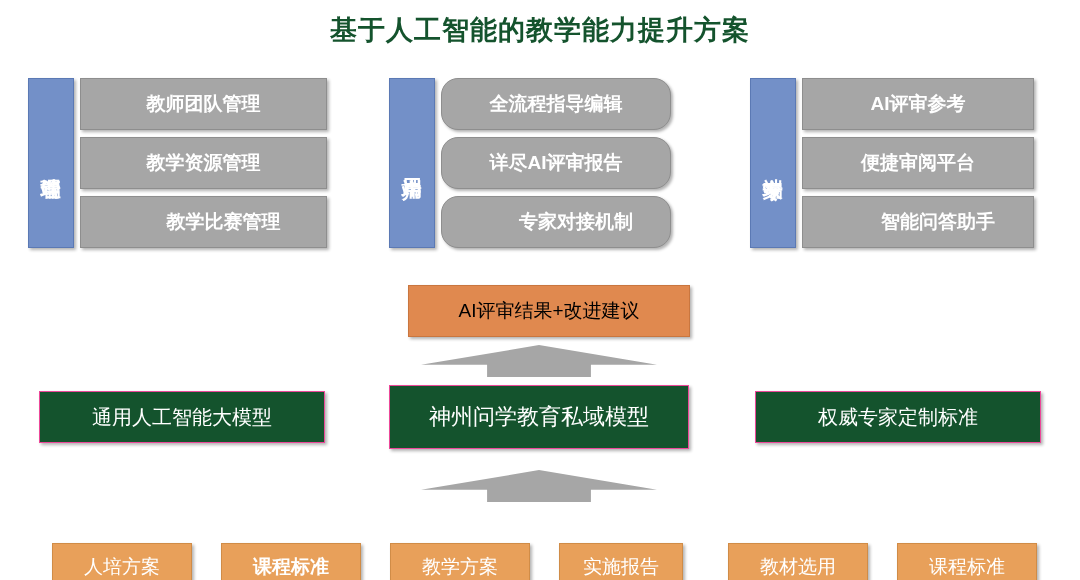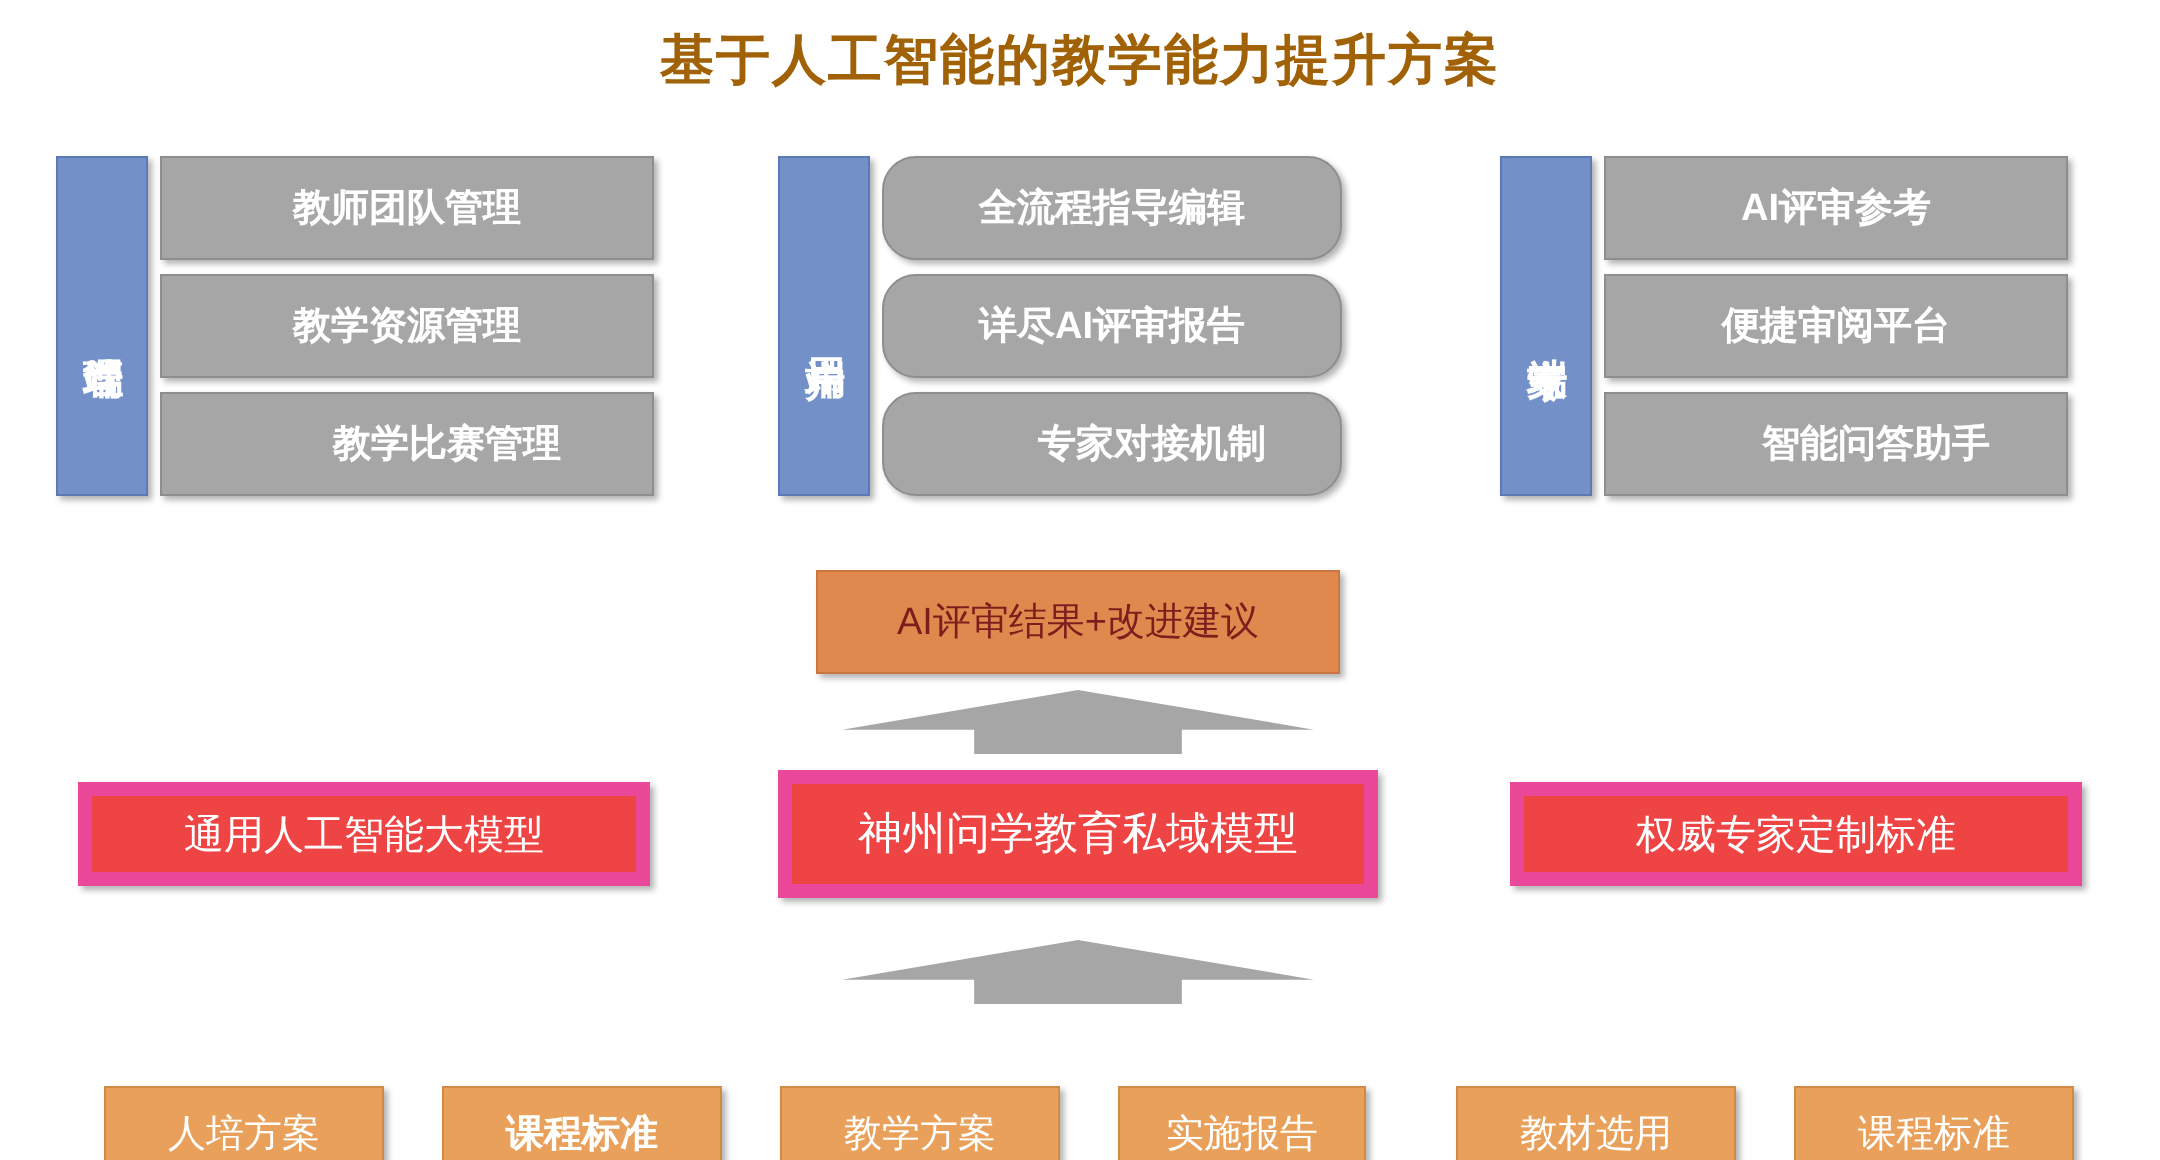--- a/index.html
+++ b/index.html
@@ -23,21 +23,21 @@
 
   
   .title {
     position: absolute;
     top: 12px;
     left: 0;
     width: 1080px;
     text-align: center;
     font-size: 27px;
     font-weight: bold;
-    color: #a16207;
+    color: #14532d;
     letter-spacing: 1px;
   }
 
   
   .group {
     position: absolute;
     display: flex;
     flex-direction: row;
     align-items: stretch;
   }
@@ -90,25 +90,25 @@
   #group-user    { left: 389px; top: 78px; }
   #group-user .group-rows .gray-box   { width: 230px; border-radius: 17px; }
   #group-expert  { left: 750px; top: 78px; }
   #group-expert .group-rows .gray-box { width: 232px; }
 
   
   .orange-result {
     position: absolute;
     left: 408px;
     top: 285px;
-    width: 262px;
+    width: 282px;
     height: 52px;
     background: #e0894f;
     border: 1px solid #c9763f;
-    color: #7f1d1d;
+    color: #000000;
     font-size: 19px;
     display: flex;
     align-items: center;
     justify-content: center;
     box-shadow: 2px 2px 3px rgba(0,0,0,0.30);
     box-sizing: border-box;
   }
 
   
   .up-arrow {
@@ -118,22 +118,22 @@
     background: #a6a6a6;
     -webkit-clip-path: polygon(50% 0%, 100% 62%, 72% 62%, 72% 100%, 28% 100%, 28% 62%, 0% 62%);
     clip-path: polygon(50% 0%, 100% 62%, 72% 62%, 72% 100%, 28% 100%, 28% 62%, 0% 62%);
   }
   #arrow-top    { left: 421px; top: 345px; }
   #arrow-bottom { left: 421px; top: 470px; }
 
   
   .red-box {
     position: absolute;
-    background: #ef4444;
-    border: 7px solid #ec4899;
+    background: #14532d;
+    border: 1px solid #ec4899;
     color: #ffffff;
     font-size: 20px;
     display: flex;
     align-items: center;
     justify-content: center;
     box-shadow: 2px 2px 3px rgba(0,0,0,0.30);
     box-sizing: border-box;
     height: 52px;
   }
   #red-general { left: 39px;  top: 391px; width: 286px; }

